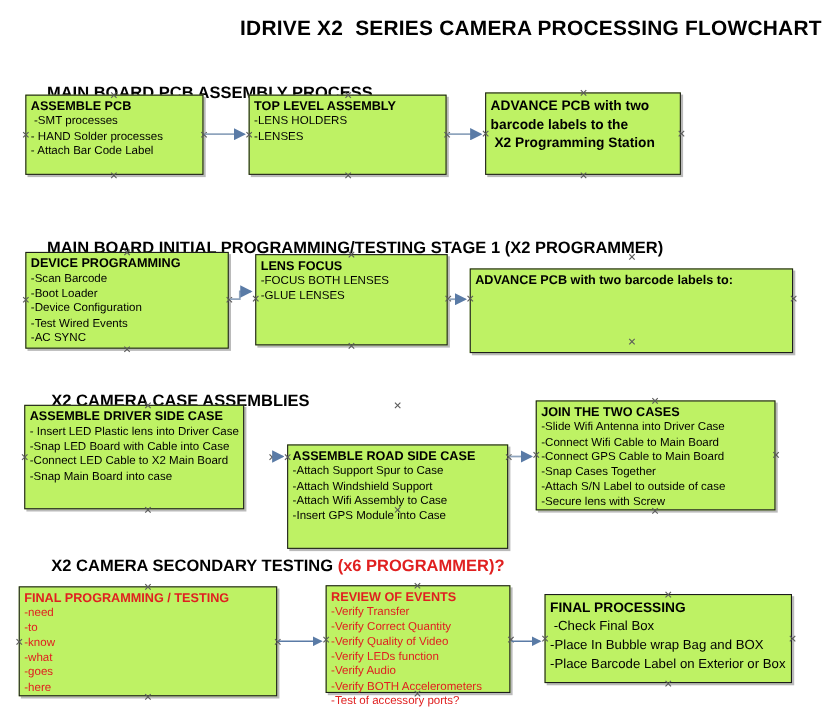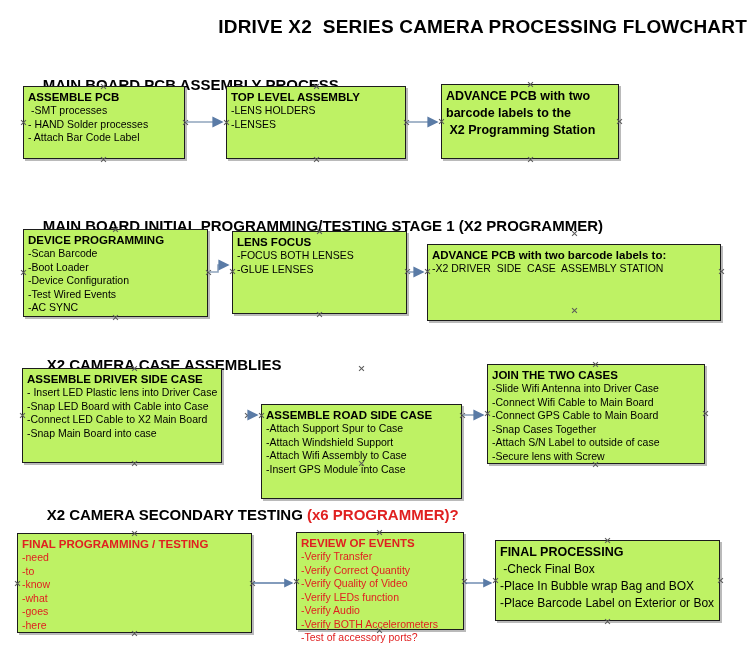--- a/index.html
+++ b/index.html
@@ -157,21 +157,20 @@
     <div class="line">-FOCUS BOTH LENSES</div>
     <div class="line">-GLUE LENSES</div>
   </div>
   <span class="handle" style="left:316px; top:228px;"></span>
   <span class="handle" style="left:316px; top:311px;"></span>
   <span class="handle" style="left:229px; top:268px;"></span>
   <span class="handle" style="left:404px; top:268px;"></span>
 
   <div class="node" style="left:427px; top:233px; width:294px; height:77px;margin-top:11px;">
     <div class="title">ADVANCE PCB with two barcode labels to:</div>
-    <div class="line">-X2 DRIVER  SIDE  CASE  ASSEMBLY STATION</div>
   </div>
   <span class="handle" style="left:571px; top:230px;"></span>
   <span class="handle" style="left:571px; top:307px;"></span>
   <span class="handle" style="left:424px; top:268px;"></span>
   <span class="handle" style="left:718px; top:268px;"></span>
 
   <div class="section-head" style="left:30px; top:339px;">
     <span>X2 CAMERA CASE ASSEMBLIES</span>
   </div>
 

